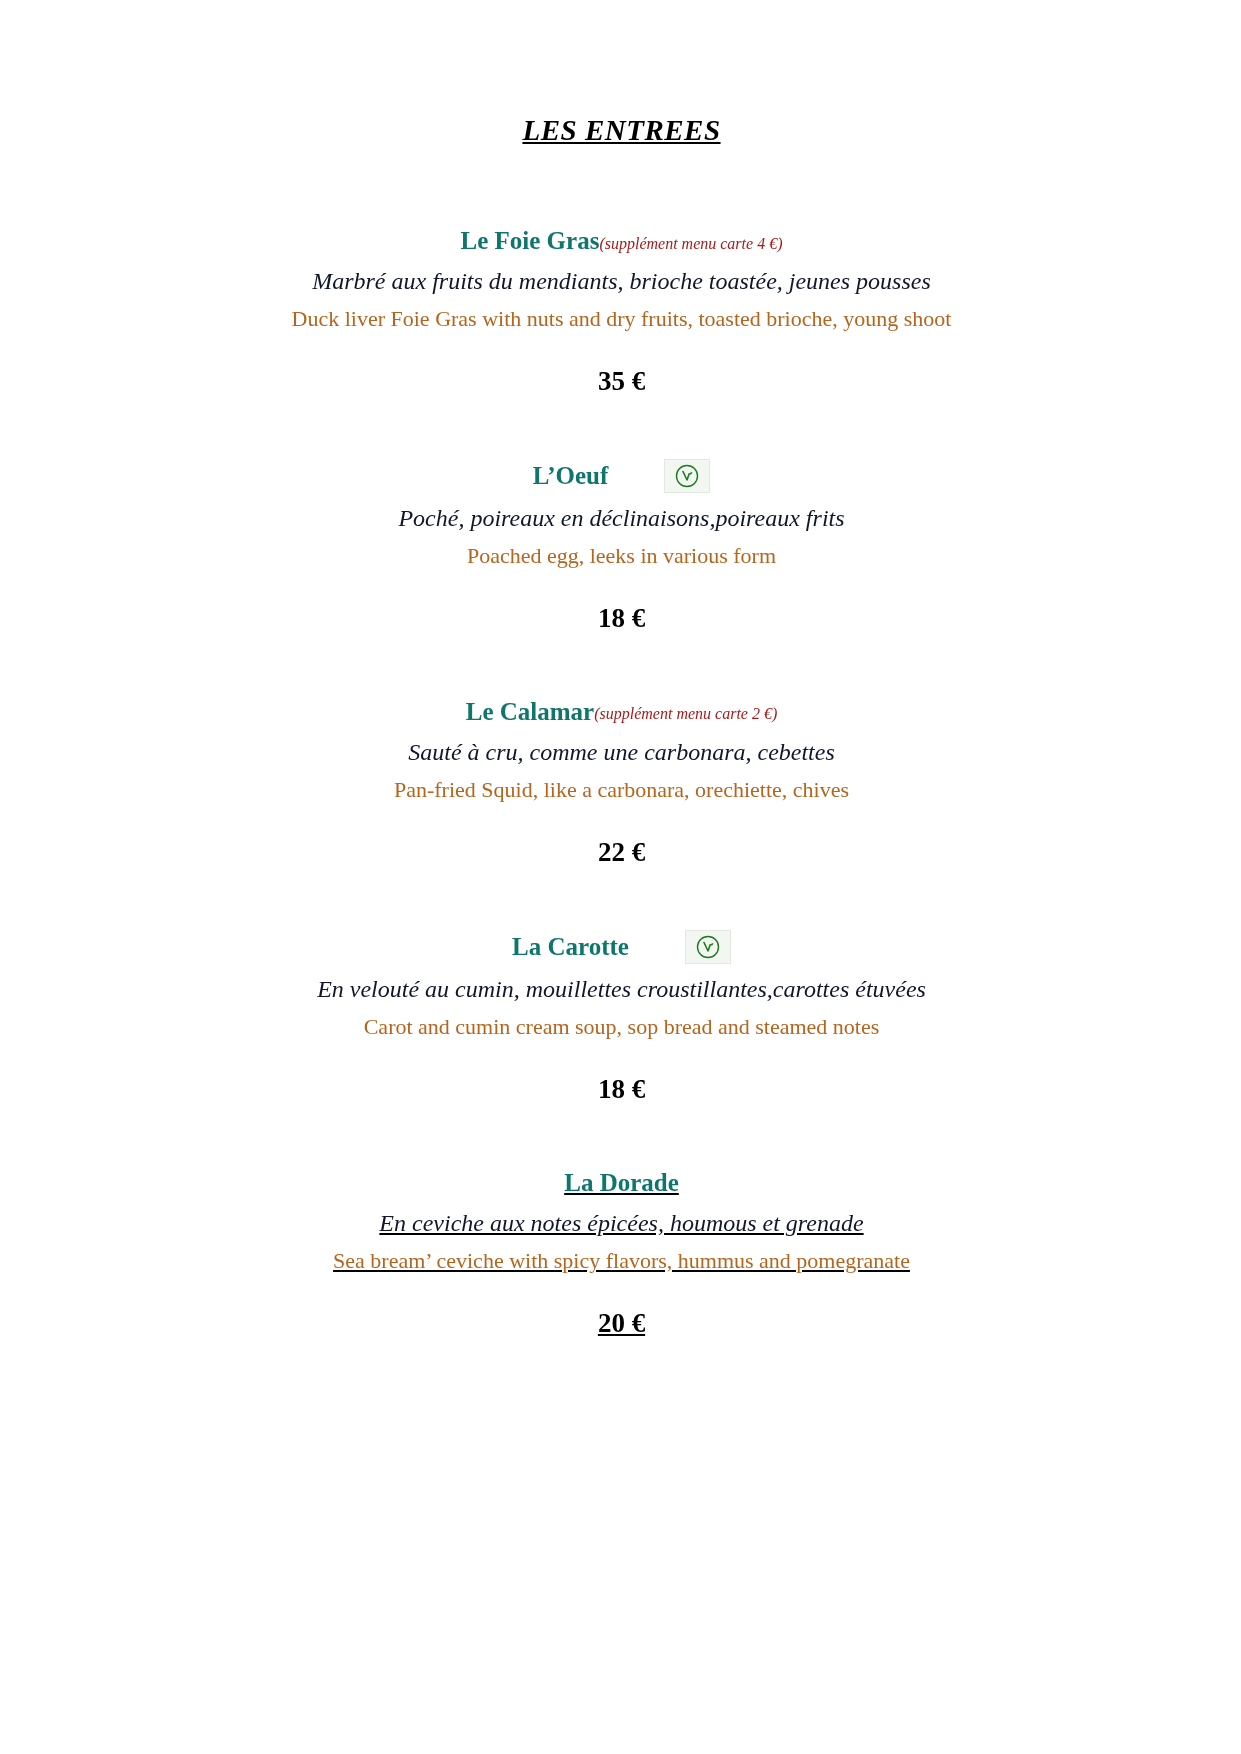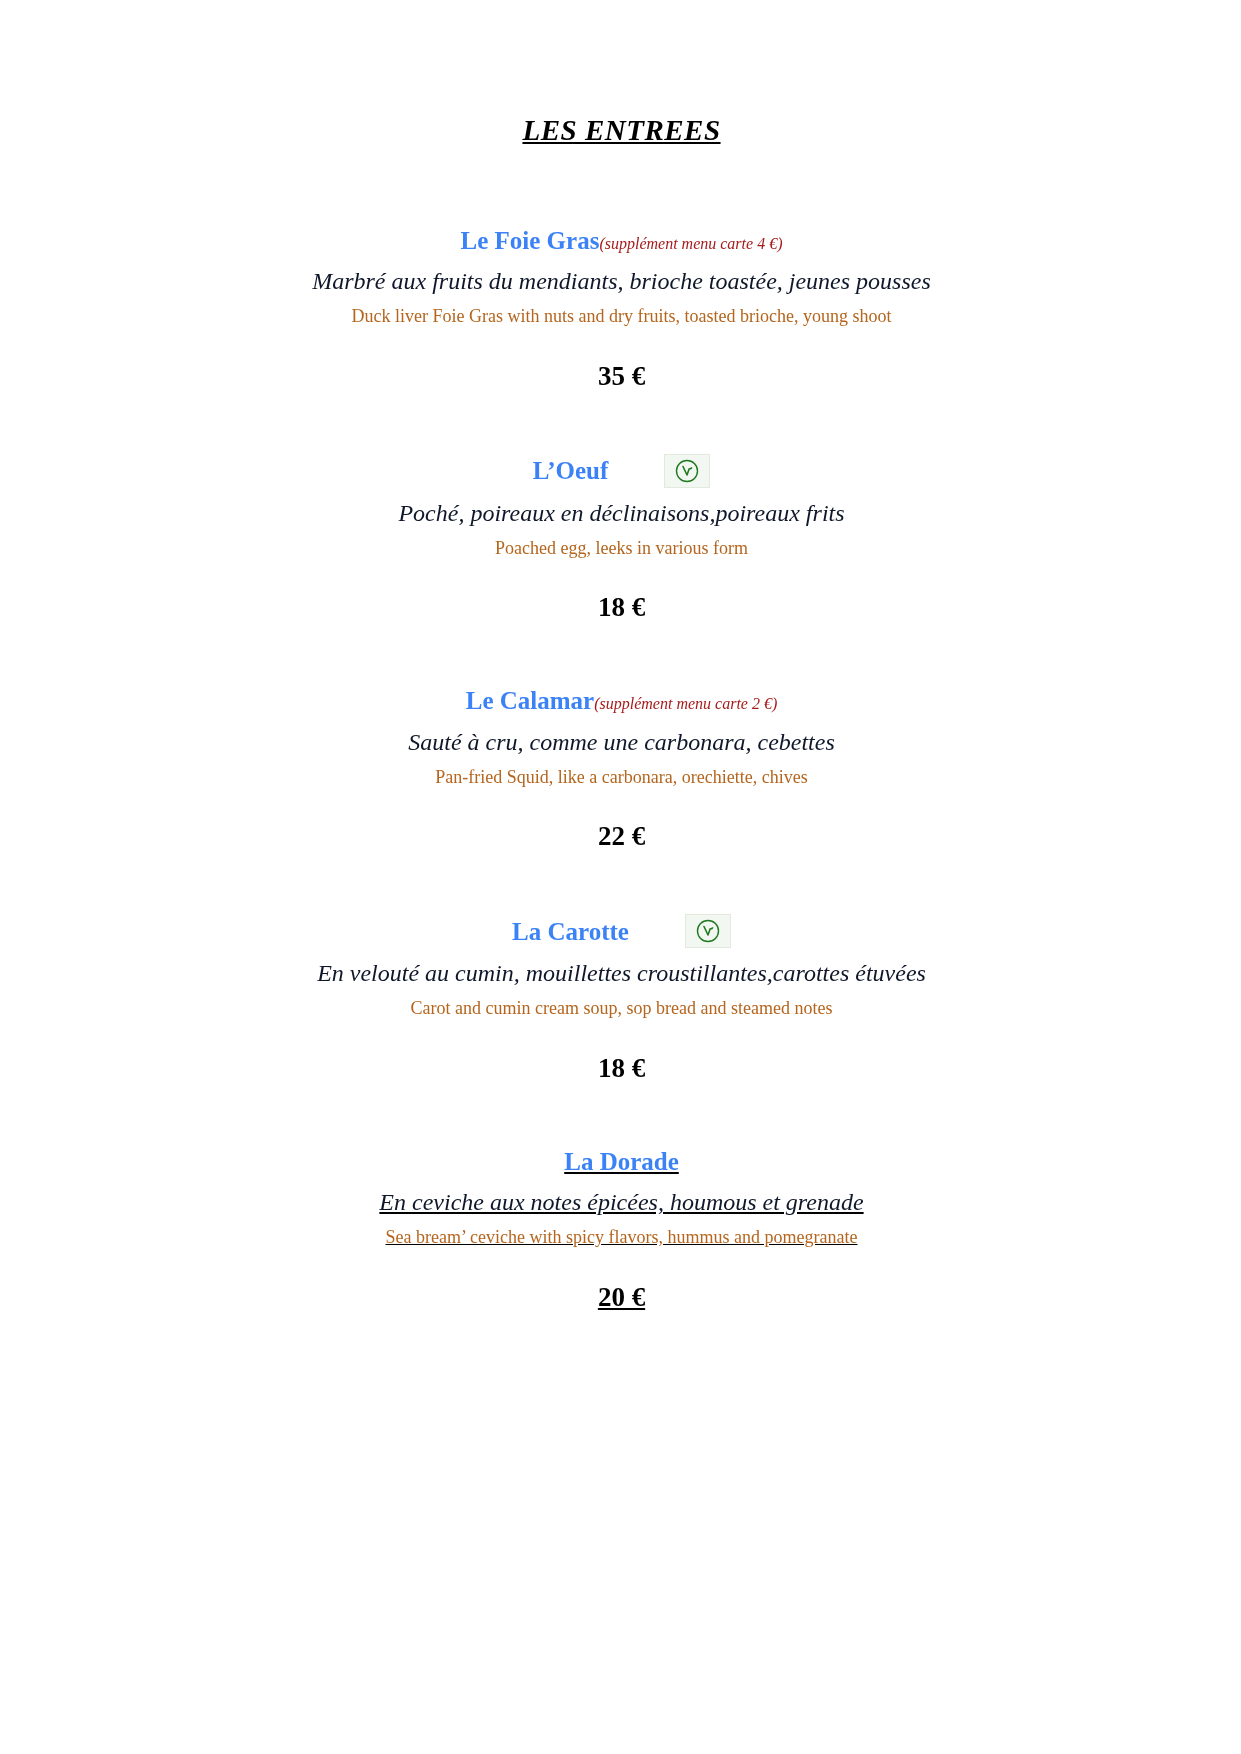--- a/index.html
+++ b/index.html
@@ -44,21 +44,21 @@
   .name-line {
     display: flex;
     align-items: center;
     justify-content: center;
     gap: 0;
     line-height: 1.25;
   }
   .item-name {
     font-weight: bold;
     font-size: 25px;
-    color: #3b82f6;
+    color: #0f766e;
     white-space: nowrap;
   }
   .supplement {
     font-style: italic;
     font-weight: normal;
     font-size: 16px;
     color: #a61c1c;
     white-space: nowrap;
     position: relative;
     top: 3px;
@@ -78,21 +78,21 @@
     display: block;
   }
   .desc-fr {
     font-style: italic;
     font-size: 24px;
     color: #0f172a;
     margin-top: 10px;
     line-height: 1.3;
   }
   .desc-en {
-    font-size: 18px;
+    font-size: 22px;
     color: #b5651d;
     margin-top: 8px;
     line-height: 1.3;
   }
   .price {
     font-weight: bold;
     font-size: 27px;
     color: #000;
     margin-top: 32px;
   }

